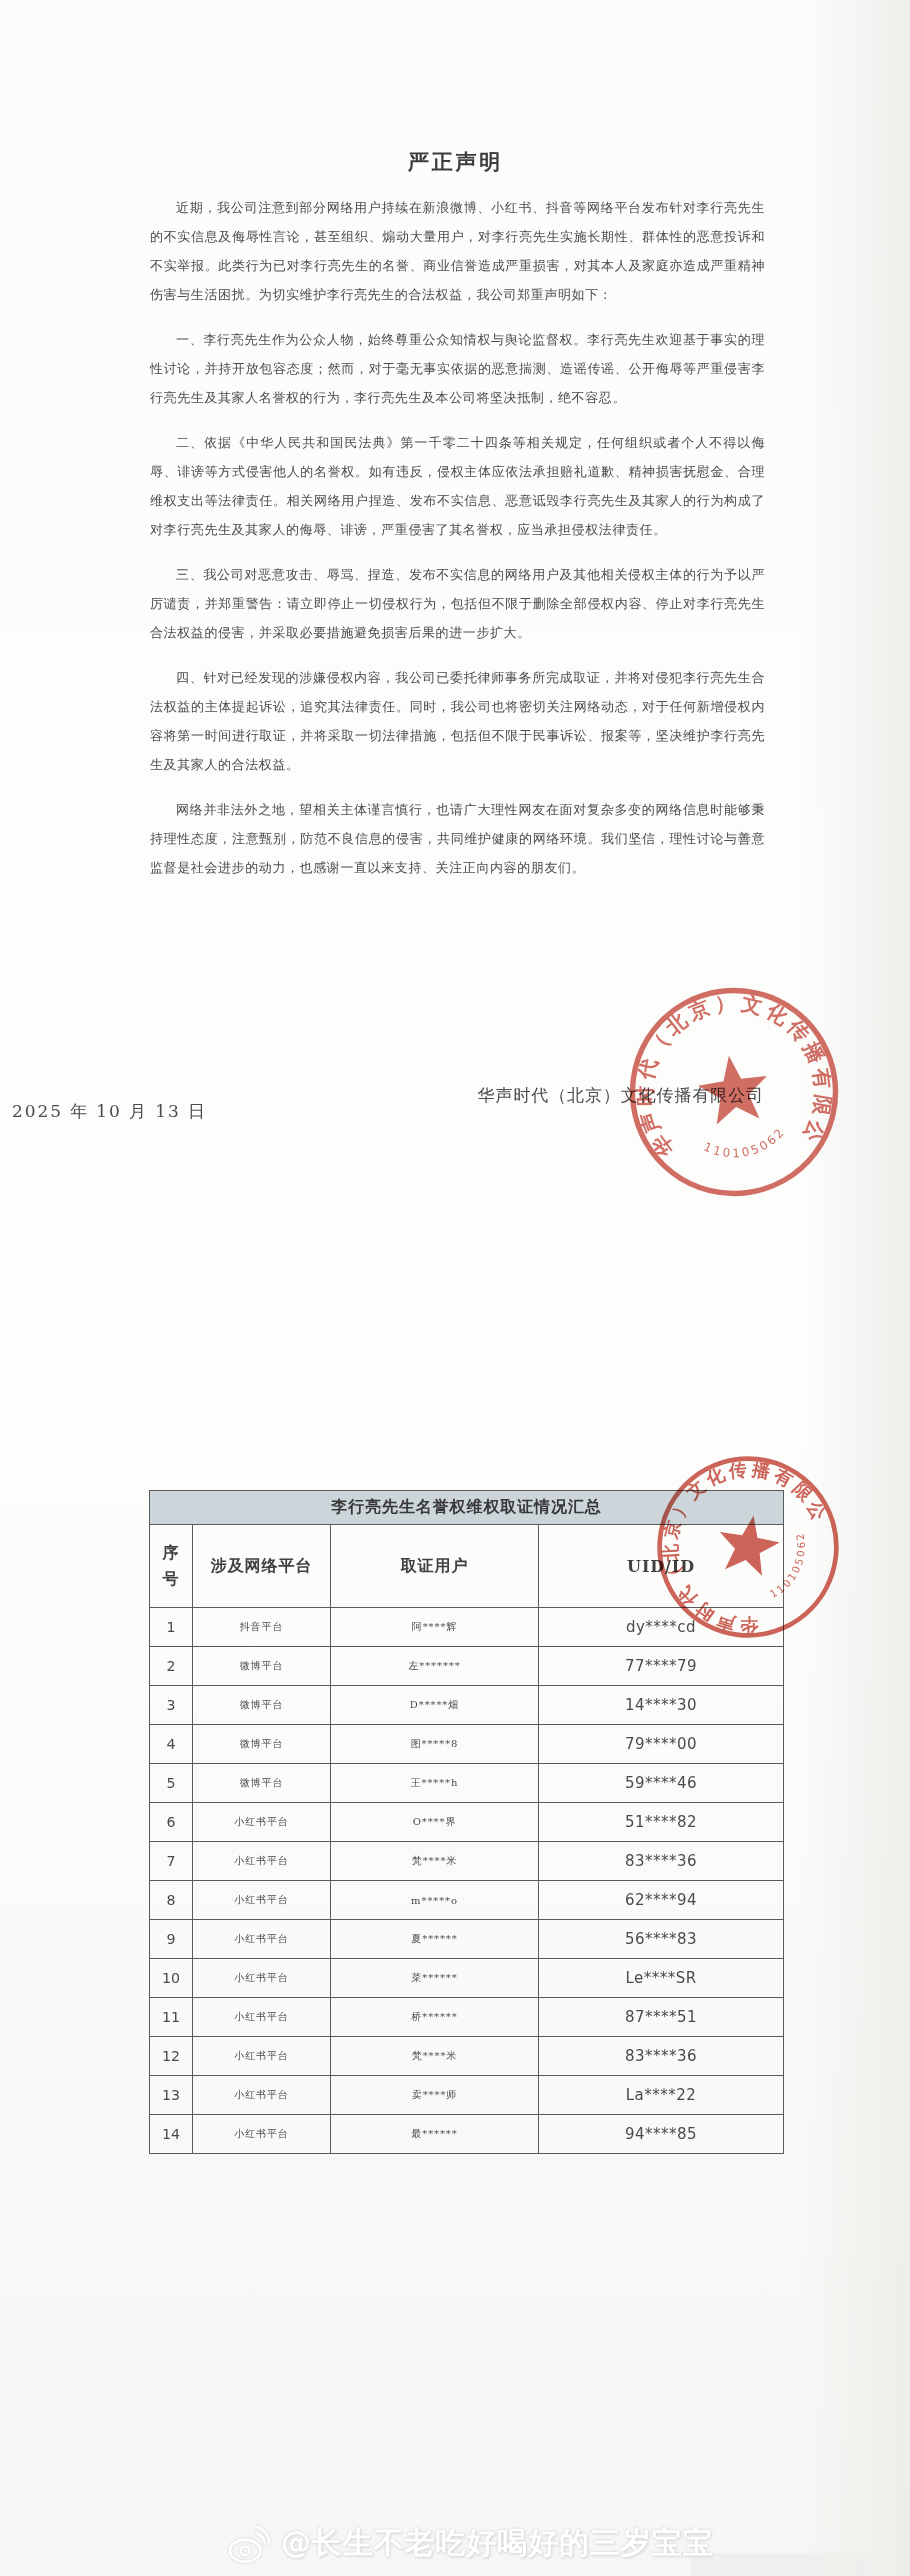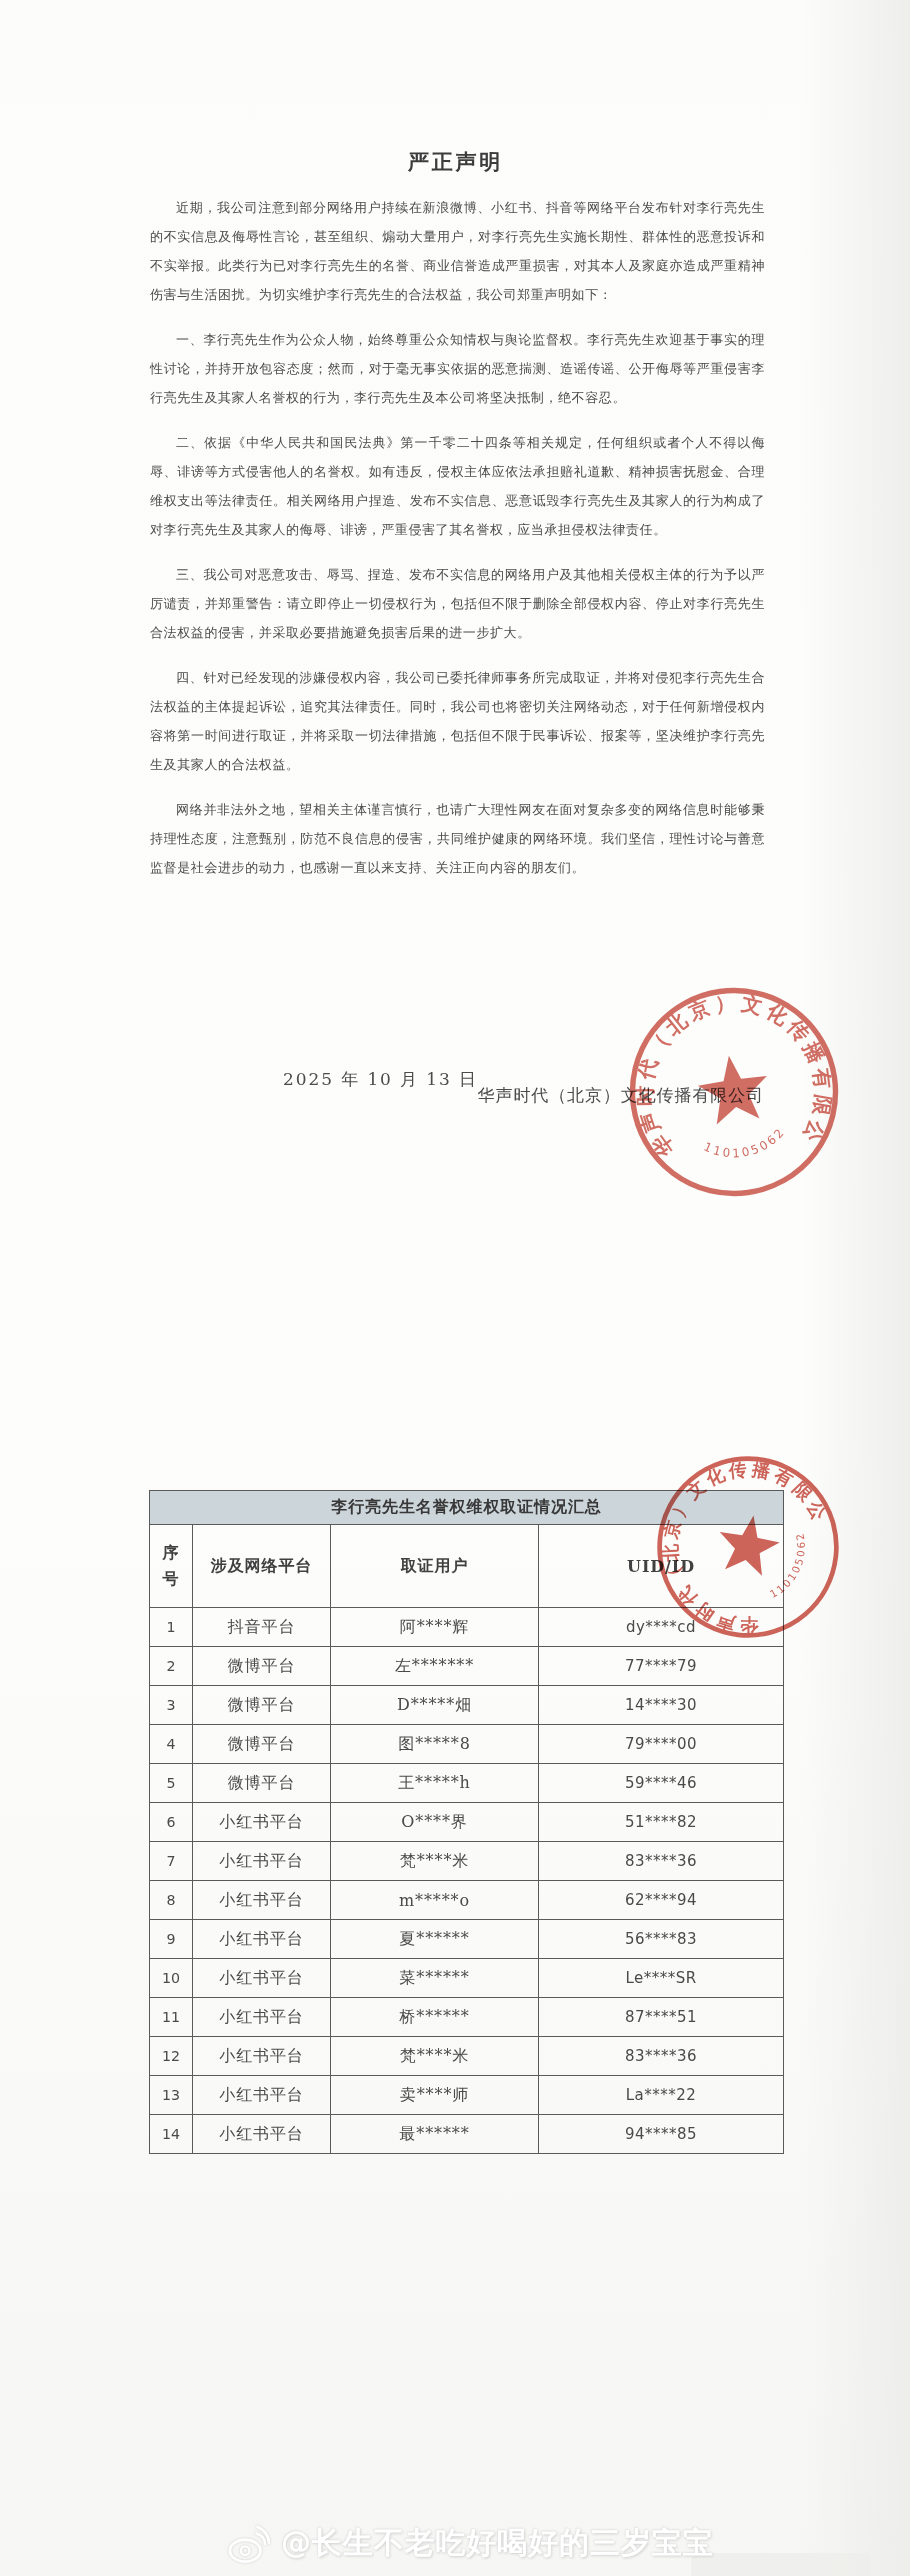--- a/index.html
+++ b/index.html
@@ -22,22 +22,22 @@
     position:absolute; top:193px; left:150px; width:615px;
     font-size:13px; line-height:29px; letter-spacing:0.6px;
     text-align:justify; color:#4b4b4b;
   }
   .doc-body p { margin:0 0 16px 0; text-indent:2em; }
   .sig-company {
     position:absolute; top:1084px; left:0; width:764px; text-align:right;
     font-size:17px; letter-spacing:0.9px; color:#4b4b4b;
   }
   .sig-date {
-    position:absolute; top:1068px; left:0; width:761px; text-align:center;
-    font-size:17px; letter-spacing:1.9px; color:#4b4b4b;
+    position:absolute; top:1100px; left:0; width:761px; text-align:left;
+    font-size:17px; letter-spacing:1.9px; color:#4b4b4b;padding-left:12px;
   }
   .seal { position:absolute; mix-blend-mode:multiply; pointer-events:none; }
   .seal-sign  { left:626px; top:984px; width:216px; height:216px; transform:rotate(-8deg);  opacity:.82; }
   .seal-table { left:654px; top:1453px; width:188px; height:188px; transform:rotate(-62deg); opacity:.88; }
   .evi-table {
     position:absolute; top:1490px; left:149px; width:633px;
     border-collapse:collapse; table-layout:fixed;
     font-family:"DejaVu Sans","Liberation Sans",sans-serif;
   }
   .evi-table td, .evi-table th { border:0.9px solid #5a5a5a; text-align:center; vertical-align:middle; padding:0; }
@@ -46,21 +46,21 @@
     font-size:16px; font-weight:bold; color:#383838; letter-spacing:0.9px;
   }
   .evi-table .h-row th {
     height:82px; font-size:16px; font-weight:bold; color:#404040;
     font-family:"DejaVu Serif","Liberation Serif",serif; letter-spacing:0.9px;
   }
   .evi-table .h-index { word-break:break-all; padding:0 11.4px; line-height:25.6px; }
   .evi-table .h-uid { font-family:"DejaVu Sans","Liberation Sans",sans-serif; font-size:15px;margin-top:47px; }
   .evi-table .d-row td { height:38px; color:#4a4a4a; }
   .evi-table .c-num  { font-size:14.2px; }
-  .evi-table .c-cn   { font-family:"DejaVu Serif","Liberation Serif",serif; font-size:16px; letter-spacing:0.9px; }
+  .evi-table .c-cn   { font-family:"DejaVu Serif","Liberation Serif",serif; font-size:10px; letter-spacing:0.9px; }
   .evi-table .c-uid  { font-size:15px; letter-spacing:0.5px; }
   .watermark {
     position:absolute; top:2523px; left:0; width:100%;
     display:flex; align-items:center; justify-content:center; gap:9.5px;
     color:#ffffff; font-family:"DejaVu Sans","Liberation Sans",sans-serif;
     font-size:30px; font-weight:bold; letter-spacing:0.9px;
     text-shadow:0 0 0.9px #dcdcdc, 0.9px 0.9px 2.8px #cfcfcf, -0.9px -0.9px 1.9px #e8e8e8;
     padding-left:15px;
   }
   .wm-icon { filter:drop-shadow(0.9px 0.9px 0.9px #cccccc); }

